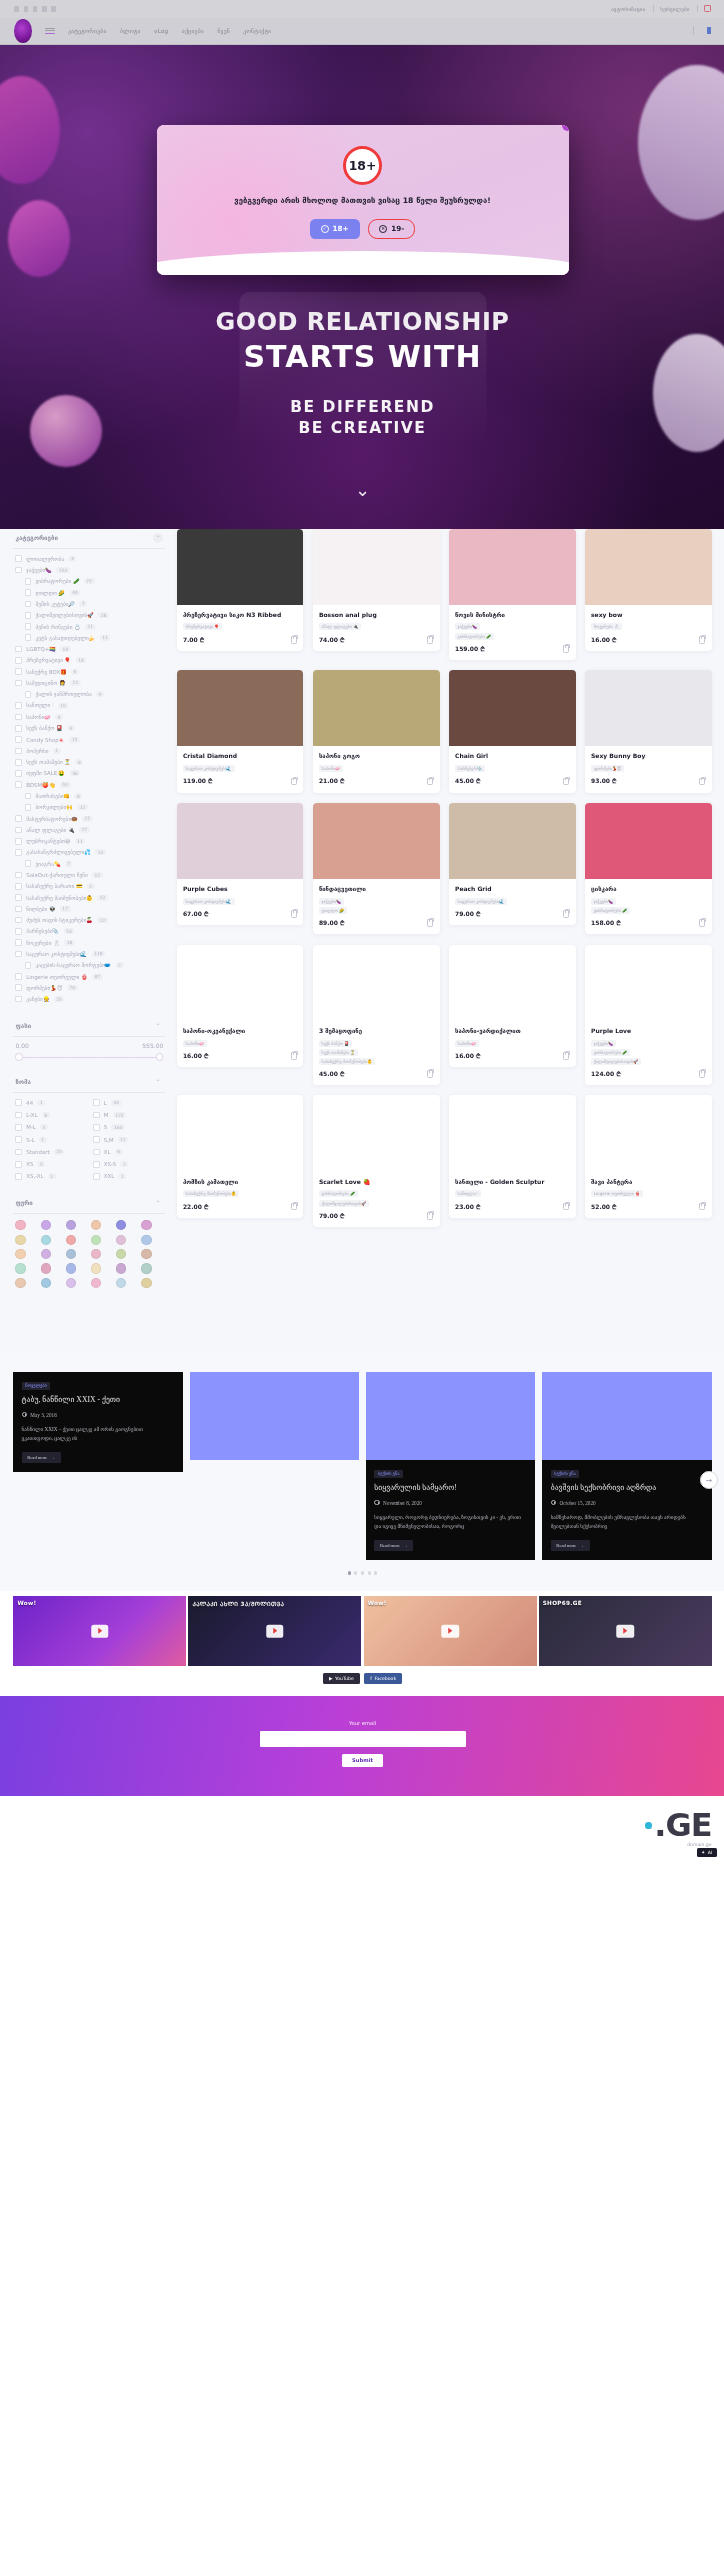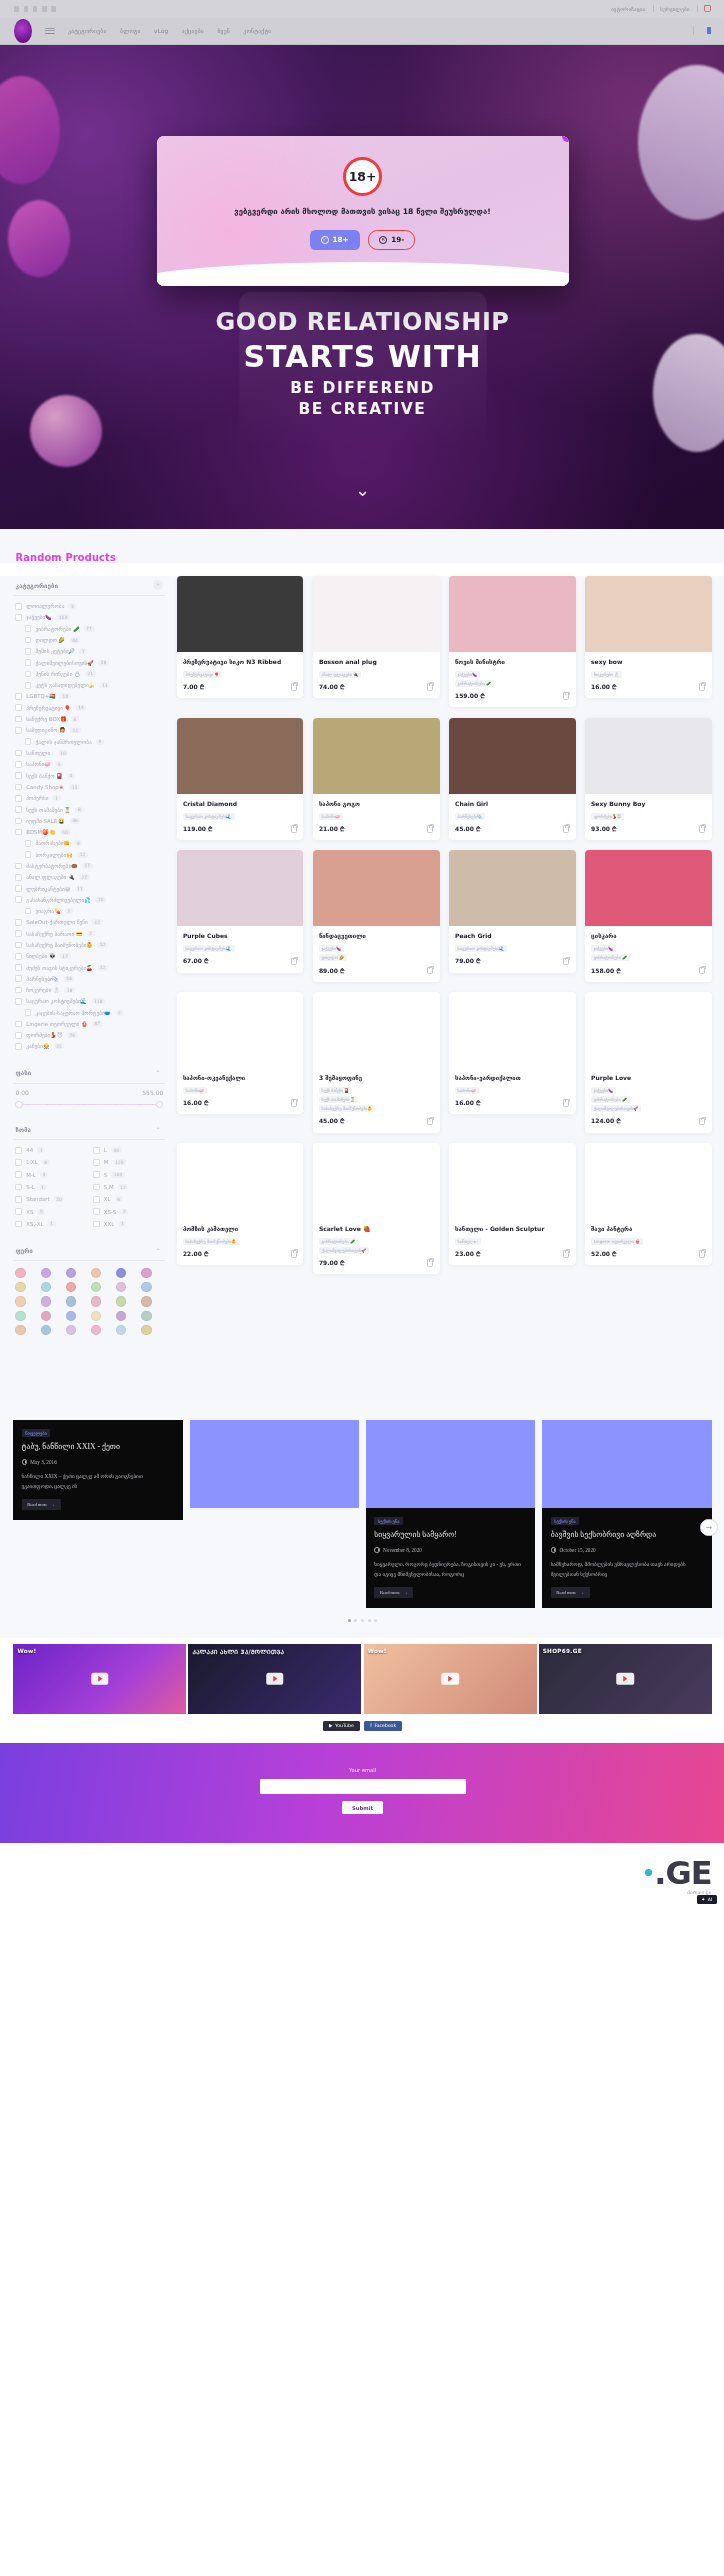--- a/index.html
+++ b/index.html
@@ -55,32 +55,32 @@
   .hero .blob { position:absolute; border-radius:50%; filter: blur(1px); opacity:.85; }
   .b1 { width:77px;height:108px; left:-17.5px; top:31px; background:linear-gradient(150deg,#cc4fb6,#8b2a9e); border-radius:50% 50% 48% 52%/60% 58% 42% 40%; }
   .b2 { width:62px;height:77px; left:8.2px; top:155px; background:linear-gradient(150deg,#d95fc3,#8e2ba2); border-radius:52% 48% 44% 56%/58% 62% 38% 42%; }
   .b3 { width:118px;height:155px; right:-31px; top:20.6px; background:linear-gradient(200deg,#e8d8ef,#b49ac6); border-radius:50% 50% 46% 54%/56% 60% 40% 44%; }
   .b4 { width:88px;height:118px; right:-15.5px; bottom:77px; background:linear-gradient(200deg,#efe2f4,#bda4cb); border-radius:50%; }
   .b5 { width:72px;height:72px; left:30px; bottom:62px; background:radial-gradient(circle at 35% 30%,#f3b4dc,#9c3aa8); border-radius:50%; }
 
   .heroText { position:absolute; left:0; right:0; top:263px; text-align:center; color:#fff; }
   .heroText .l1 { font-size: 24px; font-weight: 700; letter-spacing: 0.5px; color:#ffffff; opacity:.92; }
   .heroText .l2 { font-size: 30px; font-weight: 800; letter-spacing: 1px; margin-top:3.1px; color:#ffffff; }
-  .heroText .l3 { font-size: 15.5px; font-weight: 700; letter-spacing: 1.5px; margin-top: 5px; color:#ffffff; opacity:.95;}
+  .heroText .l3 { font-size: 15.5px; font-weight: 700; letter-spacing: 1.5px; margin-top: 24px; color:#ffffff; opacity:.95;}
   .heroText .l4 { font-size: 15.5px; font-weight: 700; letter-spacing: 1.5px; margin-top: 3.1px; color:#ffffff; opacity:.95;}
   .heroPerson { position:absolute; left:50%; transform:translateX(-50%); bottom:82px; width:247px; height:155px;
     background: linear-gradient(180deg, rgba(255,255,255,.08), rgba(255,255,255,0)); border-radius:10.3px; }
   .scrollArrow {
     position:absolute; left:50%; transform:translateX(-50%); bottom:27px;
     width:24px;height:24px; color:#fff; font-size:17.5px; line-height:24px; text-align:center; opacity:.9;
   }
 
   
   .modalWrap {
-    position:absolute; left:50%; transform:translateX(-50%); top:91px;
+    position:absolute; left:50%; transform:translateX(-50%); top:80px;
     width: 412px; background:#fff; border-radius:7.2px; box-shadow: 0 11.3px 31px rgba(0,0,0,.45);
     overflow:hidden;
   }
   .modalTop {
     position:relative; background:
       radial-gradient(circle at 18% 65%, rgba(255,170,220,.55), rgba(238,204,240,0) 45%),
       linear-gradient(160deg,#ebc9e8 0%, #e6c2e6 55%, #e9c8ea 100%);
     padding: 21.6px 20.6px 36px; text-align:center;
   }
   .modalTop:after {
@@ -289,23 +289,20 @@
           </button>
           <button class="btnNo">
             <span class="ic-ring">✕</span>
             <span>19-</span>
           </button>
         </div>
       </div>
     </div>
   </div>
 
-  <div style="background:#f6f7fb;padding:23px 13.4px 0;">
-    <h2 class="shopTitle">Random Products</h2>
-  </div>
   <div class="shop" style="padding-top:0;">
 
     <aside class="sidebar">
 
       <div class="filterBlock">
         <div class="filterHead">
           <h4>კატეგორიები</h4>
           <span class="chev circle">⌃</span>
         </div>
         <div class="catList" id="catList">

